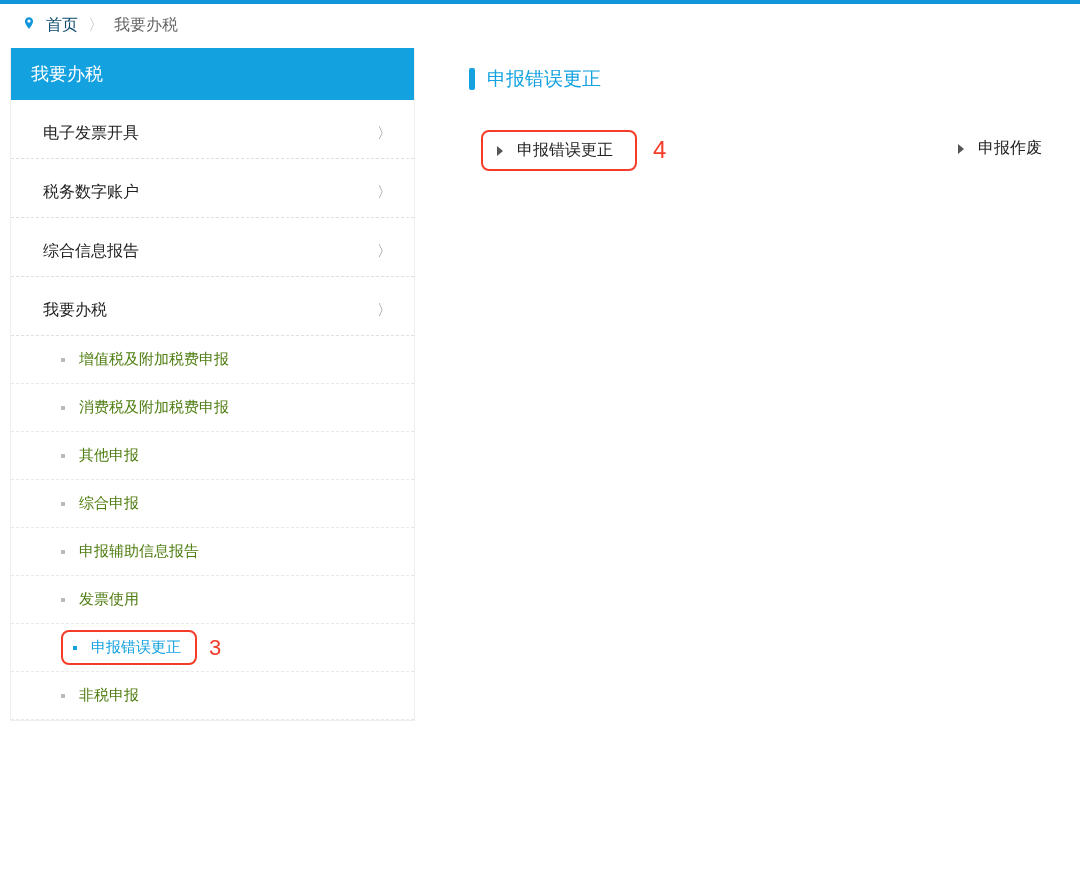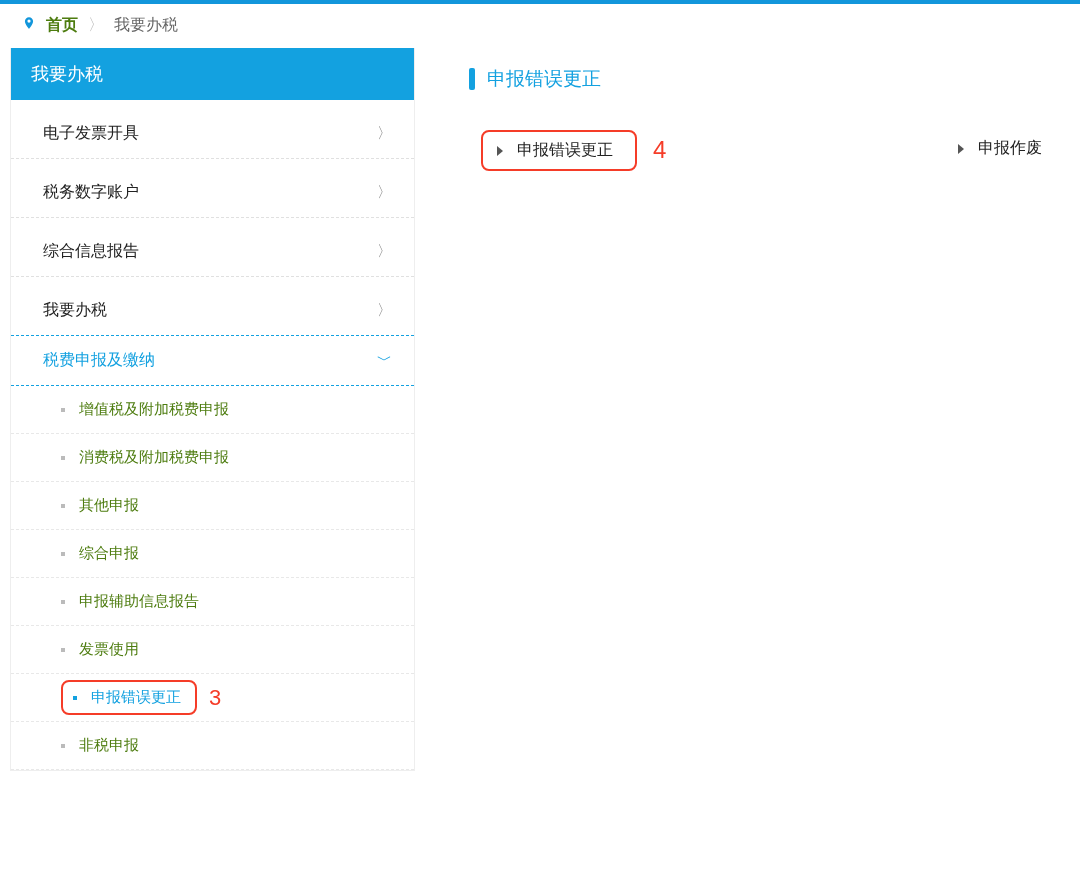--- a/index.html
+++ b/index.html
@@ -14,21 +14,21 @@
     .top-strip { height: 4px; background: #1296db; }
     .breadcrumb {
       padding: 10px 20px 12px 22px;
       display: flex;
       align-items: center;
       gap: 10px;
       font-size: 16px;
       color: #888;
     }
     .loc-icon { color: #1296db; font-size: 16px; display: inline-block; }
-    .bc-home { color: #4d7c0f; font-weight: bold; }
+    .bc-home { color: #0c4a6e; }
     .bc-sep { color: #bbb; }
     .bc-cur { color: #666; }
     .layout { display: flex; align-items: flex-start; padding: 0 10px; }
     .sidebar {
       width: 405px;
       min-width: 405px;
       border: 1px solid #eee;
       border-top: none;
     }
     .sidebar-header {
@@ -167,24 +167,20 @@
       <span class="chev">〉</span>
     </div>
     <div class="sb-item">
       <span>综合信息报告</span>
       <span class="chev">〉</span>
     </div>
     <div class="sb-item">
       <span>我要办税</span>
       <span class="chev">〉</span>
     </div>
-    <div class="sb-item expanded">
-      <span>税费申报及缴纳</span>
-      <span class="chev">﹀</span>
-    </div>
 
     <div class="sb-sub">
         <span class="dot"></span>
         <span>增值税及附加税费申报</span>
       </div>
     <div class="sb-sub">
         <span class="dot"></span>
         <span>消费税及附加税费申报</span>
       </div>
     <div class="sb-sub">

